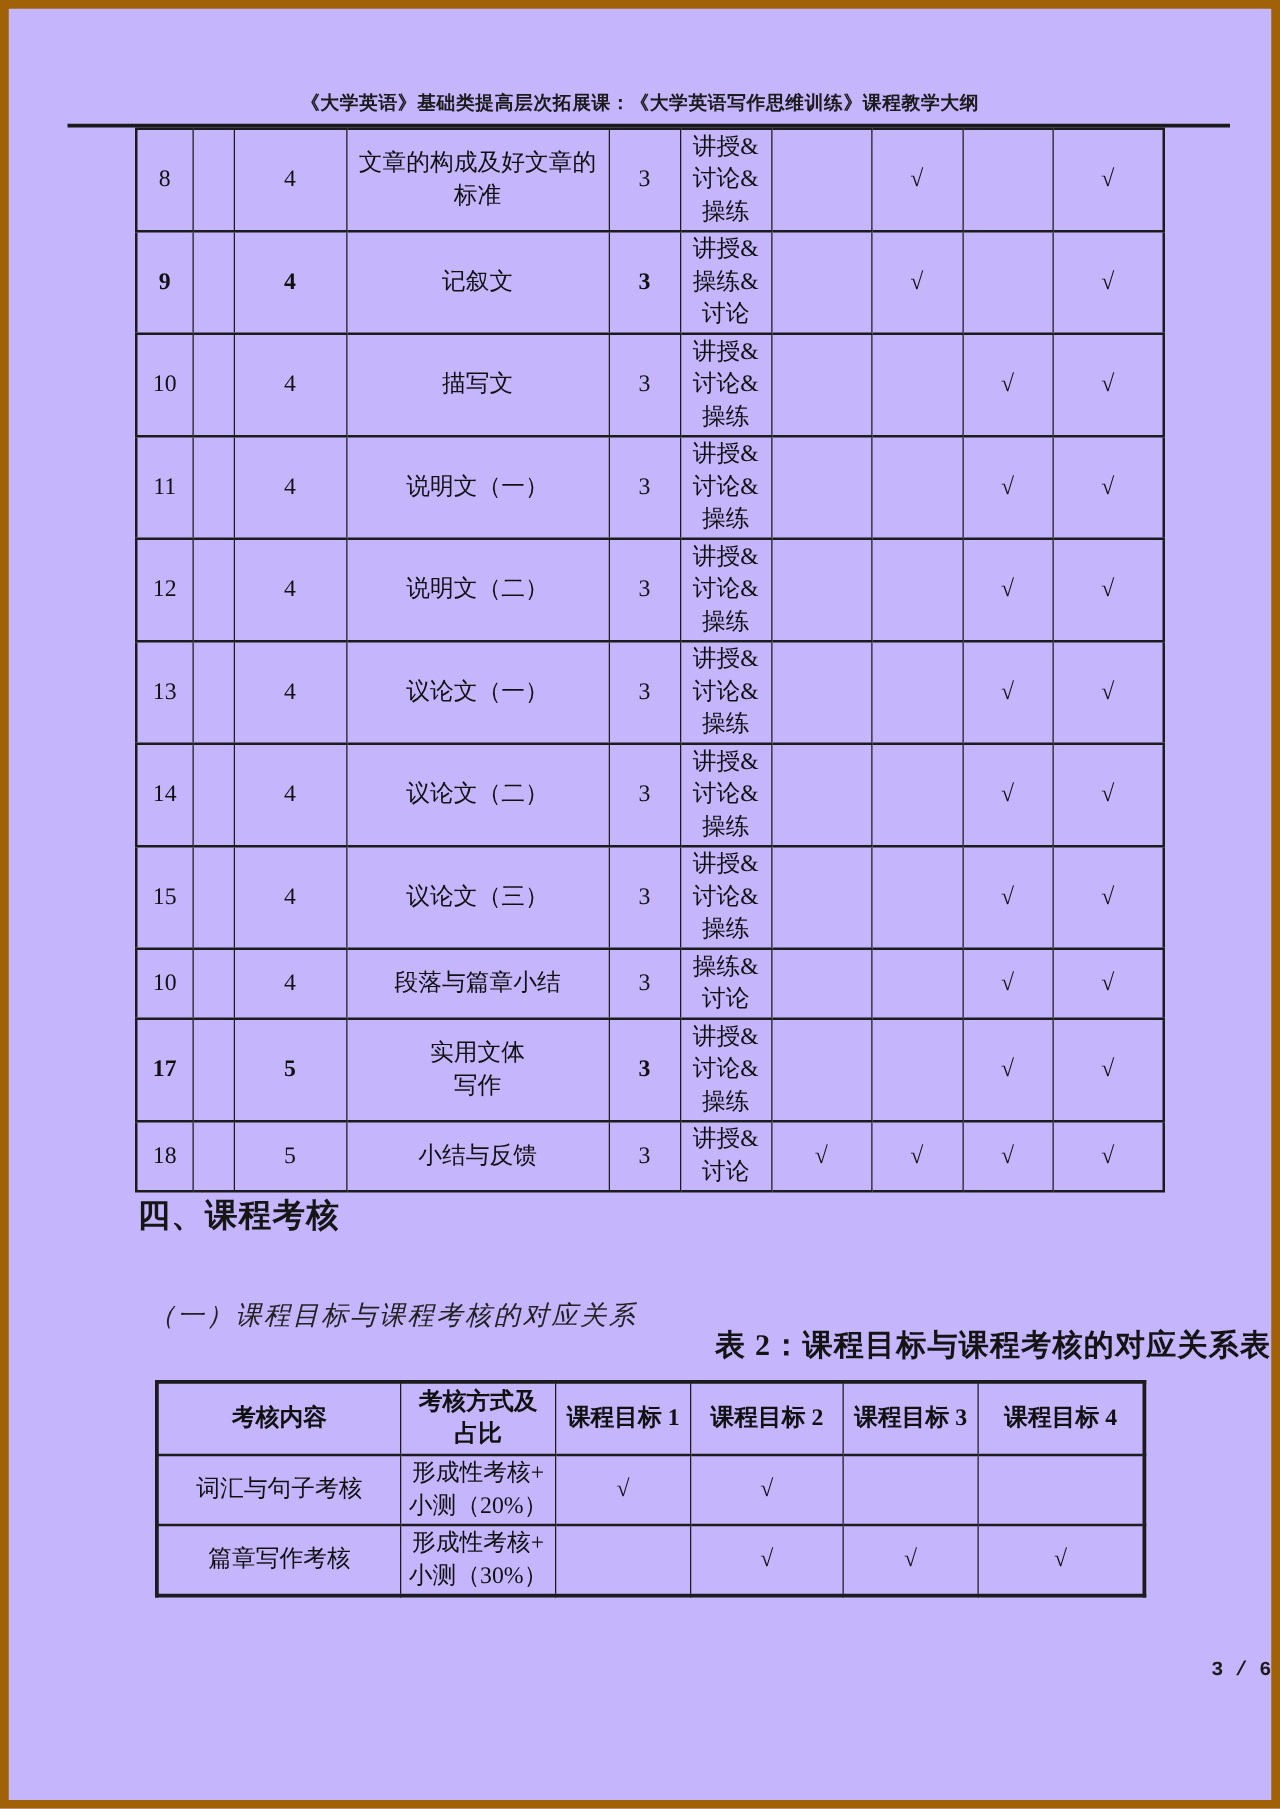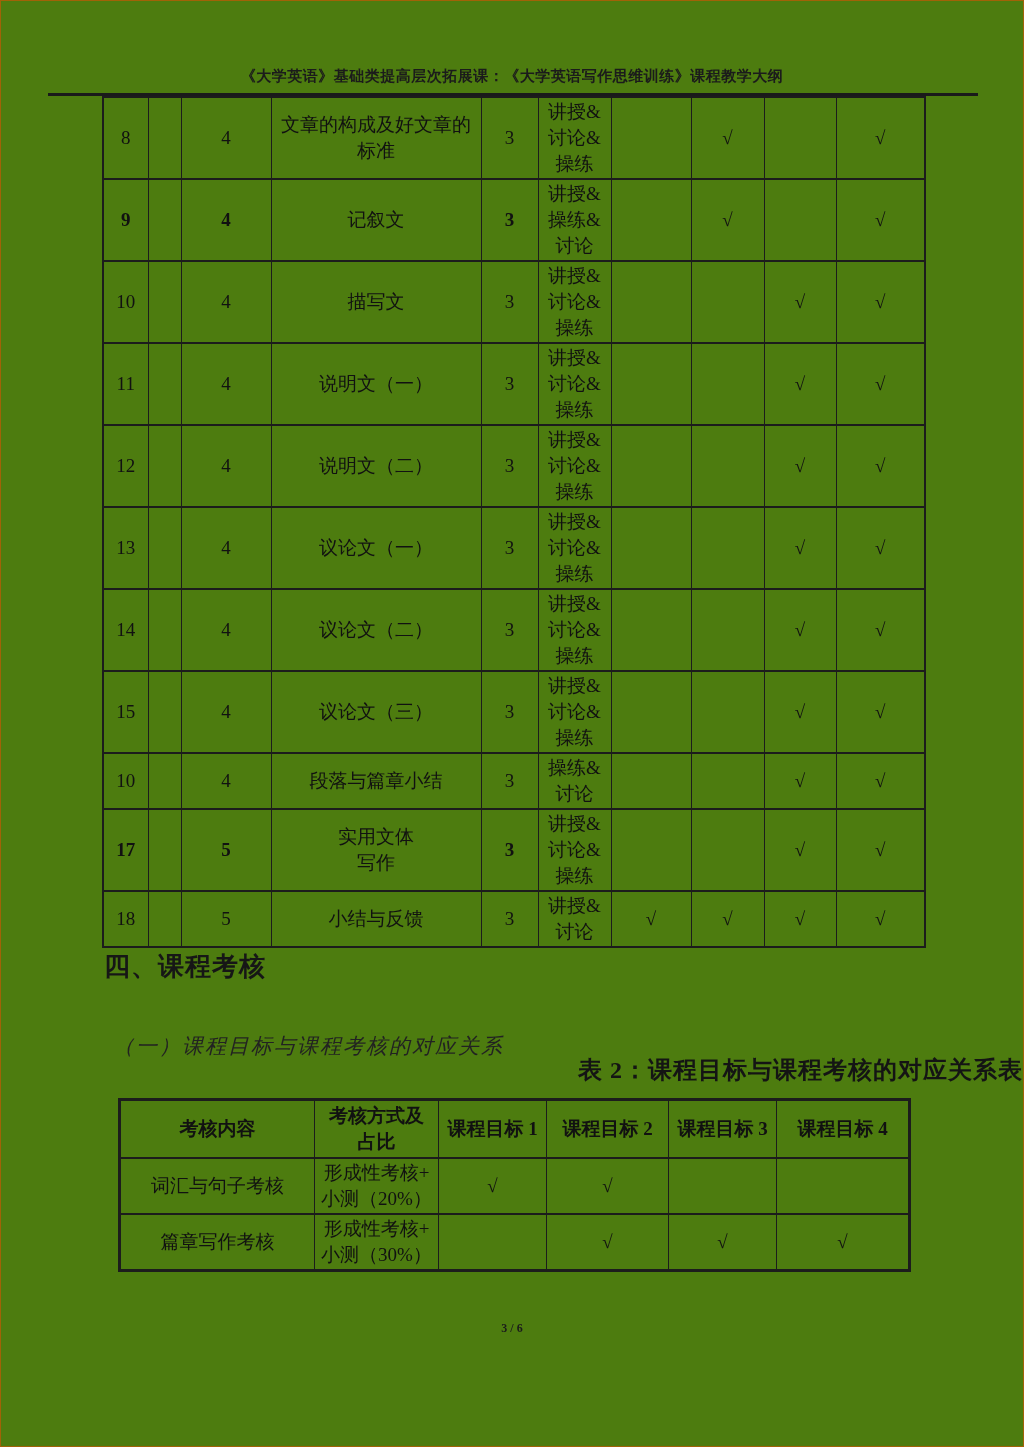--- a/index.html
+++ b/index.html
@@ -5,22 +5,22 @@
   * { margin: 0; padding: 0; box-sizing: border-box; }
   html, body { background: #ffffff; }
   body {
     width: 1024px; height: 1447px;
     position: relative;
     font-family: "Liberation Serif", "DejaVu Serif", serif;
     color: #111111;
   }
   .page {
     position: absolute; inset: 0;
-    background: #4d7c0f;
-    border: 1px solid #a16207;
+    background: #c4b5fd;
+    border: 7px solid #a16207;
   }
 
   
   .page-header {
     position: absolute; top: 66px; left: 0; width: 100%;
     text-align: center;
     font-family: "Liberation Sans", "DejaVu Sans", sans-serif;
     font-weight: bold;
     font-size: 15px;
     letter-spacing: 0.5px;
@@ -89,23 +89,23 @@
     position: absolute; top: 1097px; left: 117px;
     width: 790px;
     border: 3px solid #1c1c1c;
   }
   #assessment-table thead th { height: 58px; font-weight: bold; }
   #assessment-table tbody td { height: 54px; }
 
   
   .page-footer {
     position: absolute; top: 1320px; left: 0; width: 100%;
-    text-align: center;
-    font-family: Liberation Serif, serif;
-    font-weight: bold; font-size: 12px; color: #1b1b1b;
+    text-align: right;
+    font-family: Liberation Mono, monospace;
+    font-weight: bold; font-size: 16px; color: #1b1b1b;
   }
 </style>
 </head>
 <body>
 
 <div class="page">
 
   <div class="page-header">《大学英语》基础类提高层次拓展课：《大学英语写作思维训练》课程教学大纲</div>
   <div class="header-rule"></div>
 

